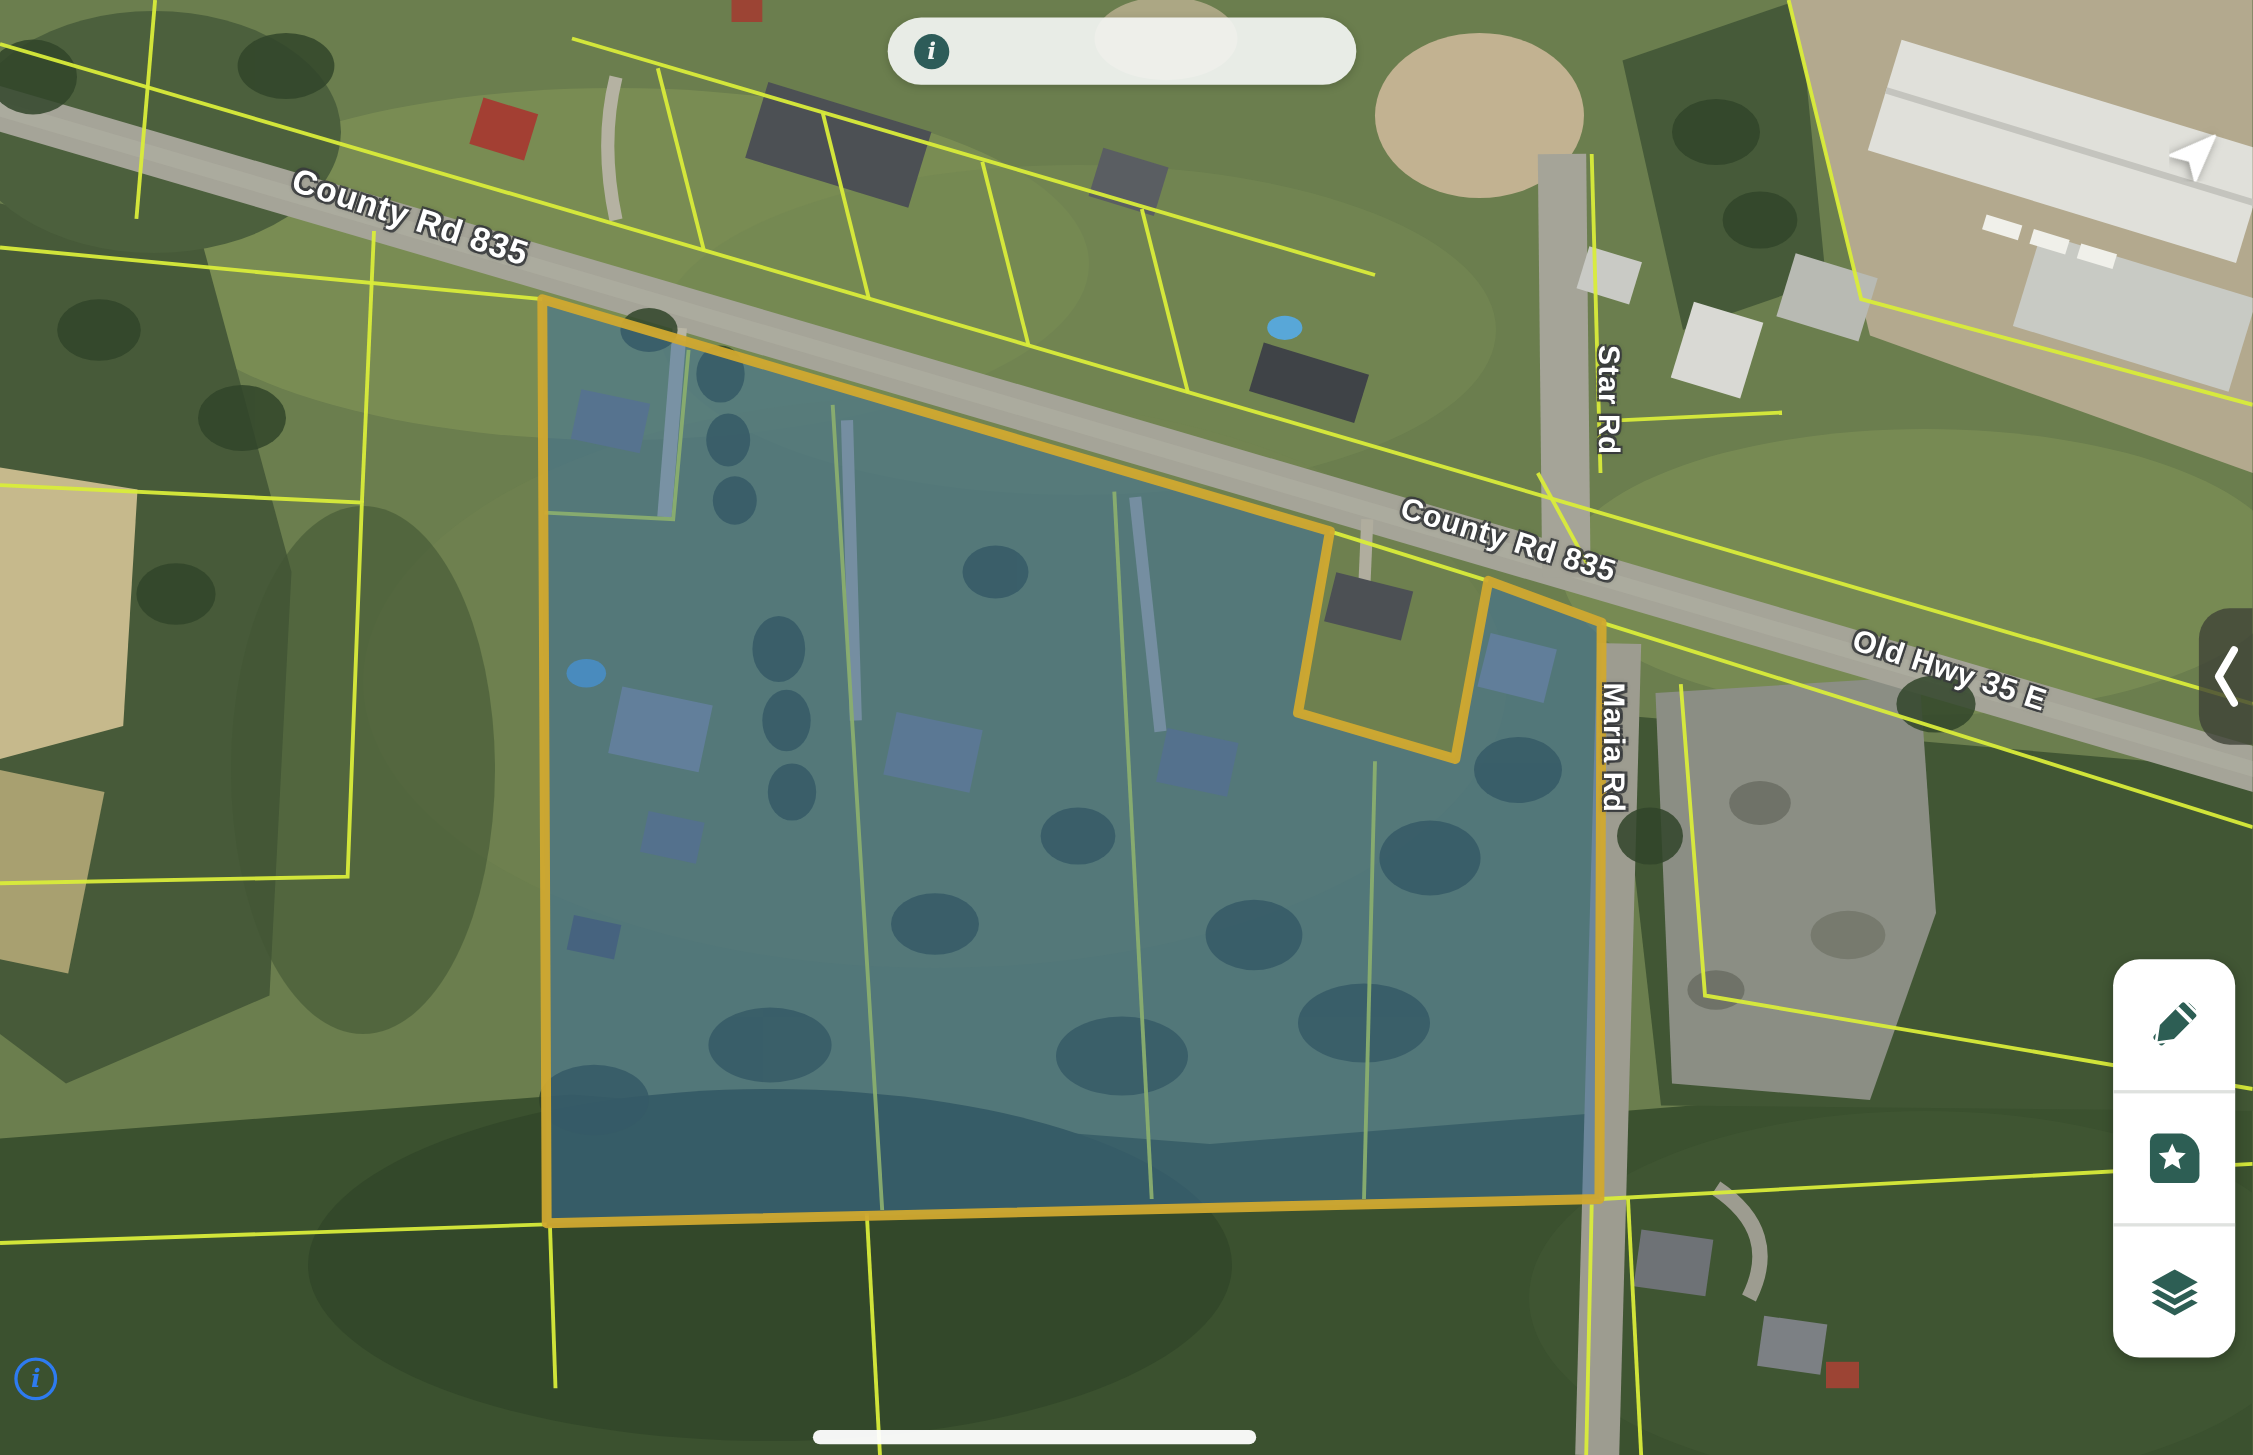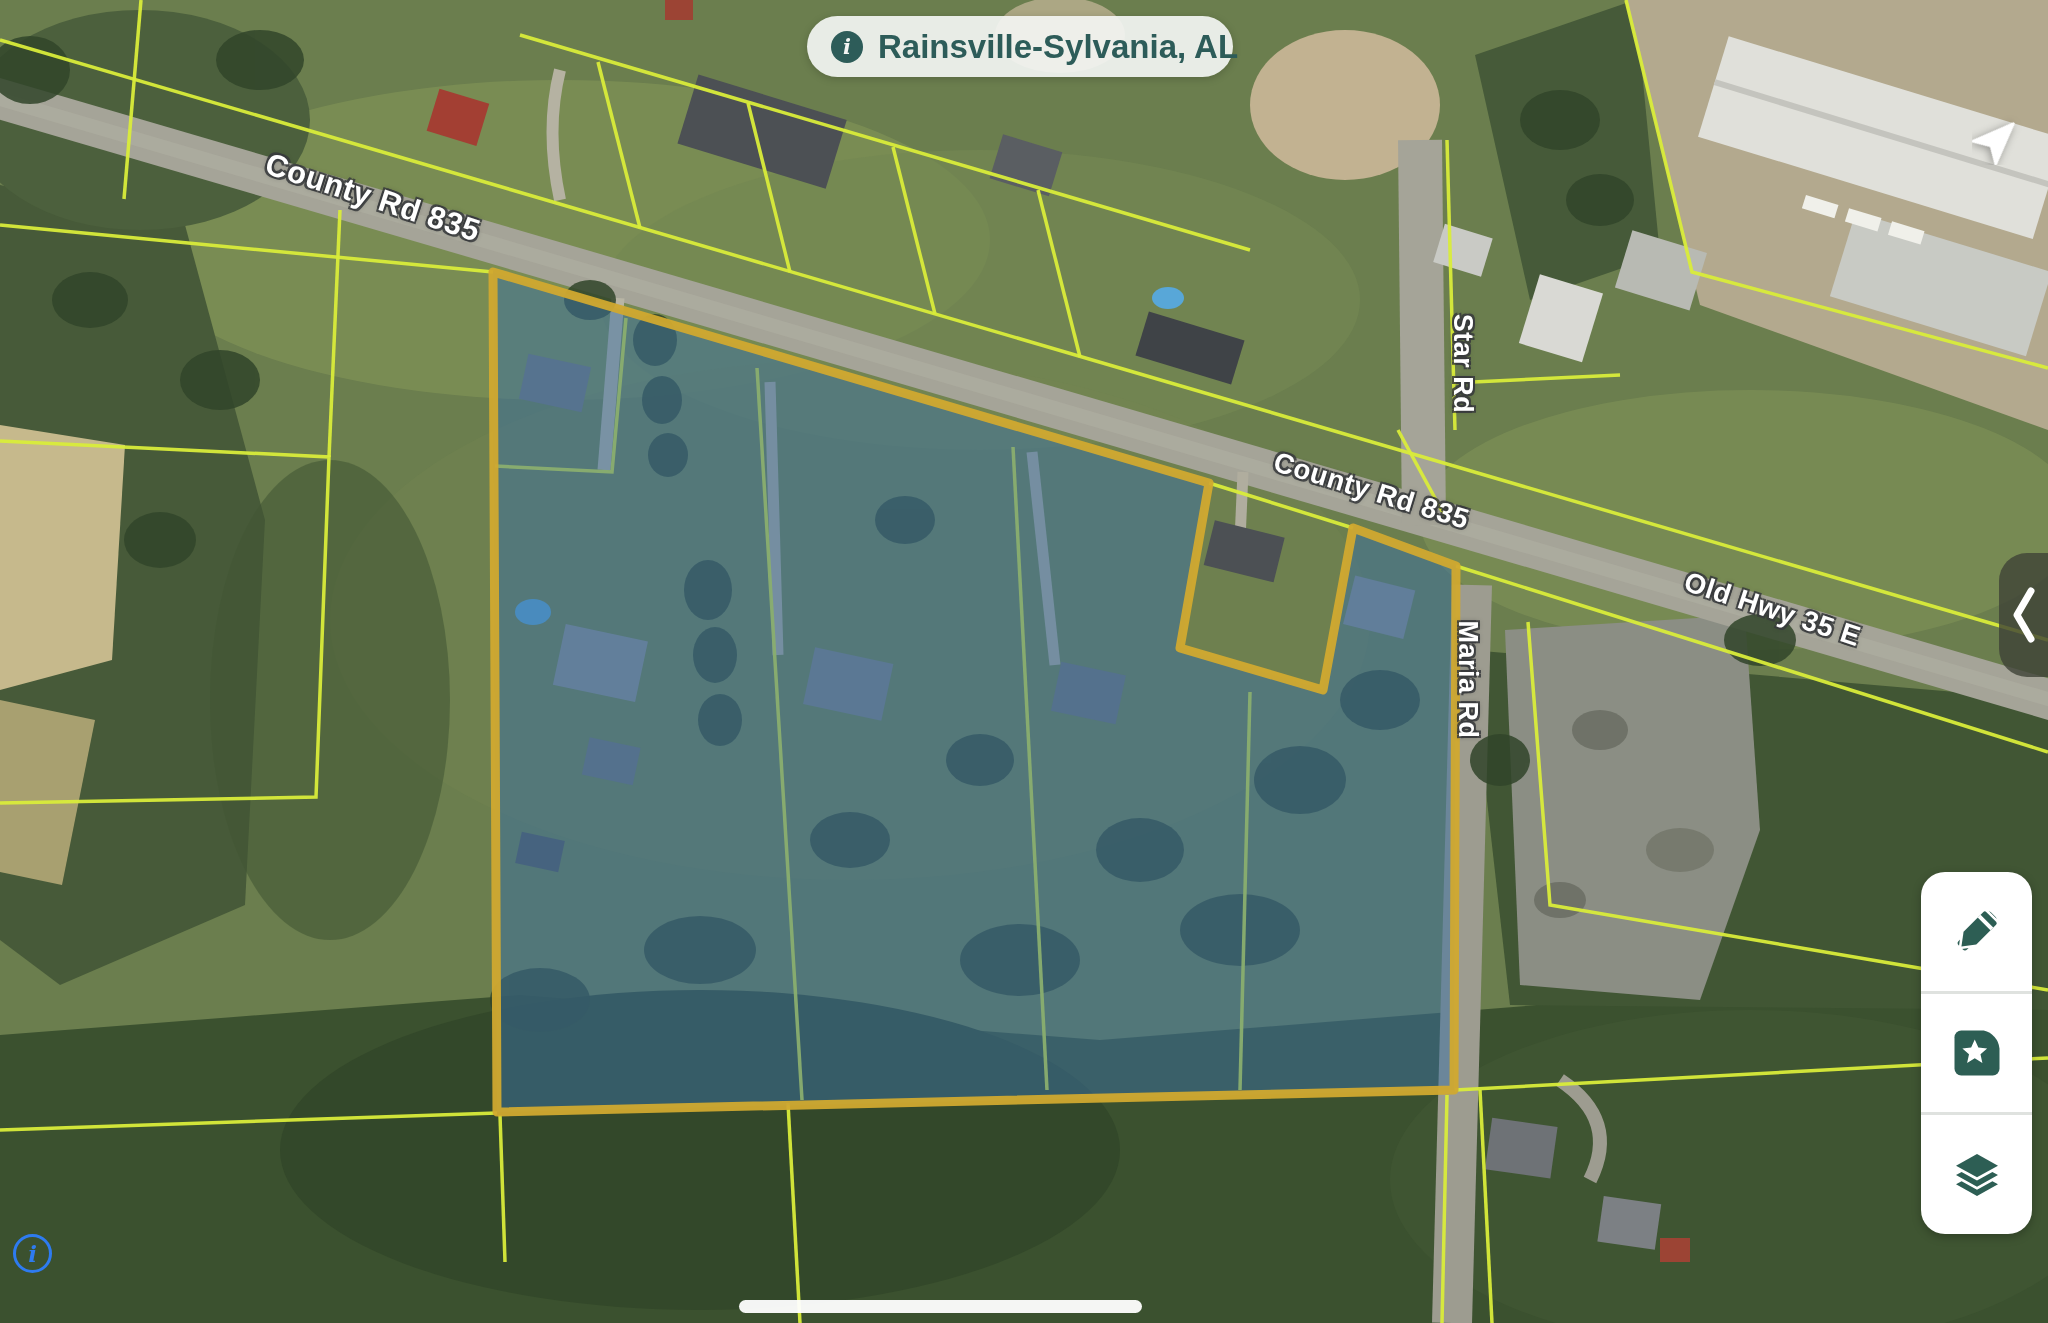--- a/index.html
+++ b/index.html
@@ -250,21 +250,20 @@
   </svg>
 
   <div class="road-label lbl-county-upper">County Rd 835</div>
   <div class="road-label lbl-county-lower">County Rd 835</div>
   <div class="road-label lbl-oldhwy">Old Hwy 35 E</div>
   <div class="road-label lbl-vert lbl-star">Star Rd</div>
   <div class="road-label lbl-vert lbl-maria">Maria Rd</div>
 
   <div class="pill">
     <span class="info-dot">i</span>
-    <span class="pill-label">Rainsville-Sylvania, AL</span>
   </div>
 
   <div class="locate-btn">
     <svg width="52" height="52" viewBox="0 0 24 24">
       <g transform="rotate(45 12 12)">
         <path d="M12 2 L19.5 21 L12 16.6 L4.5 21 Z" fill="#ffffff" stroke="#ffffff" stroke-width="1.2" stroke-linejoin="round" style="filter:drop-shadow(0 1px 2px rgba(0,0,0,.35))"></path>
       </g>
     </svg>
   </div>
 

